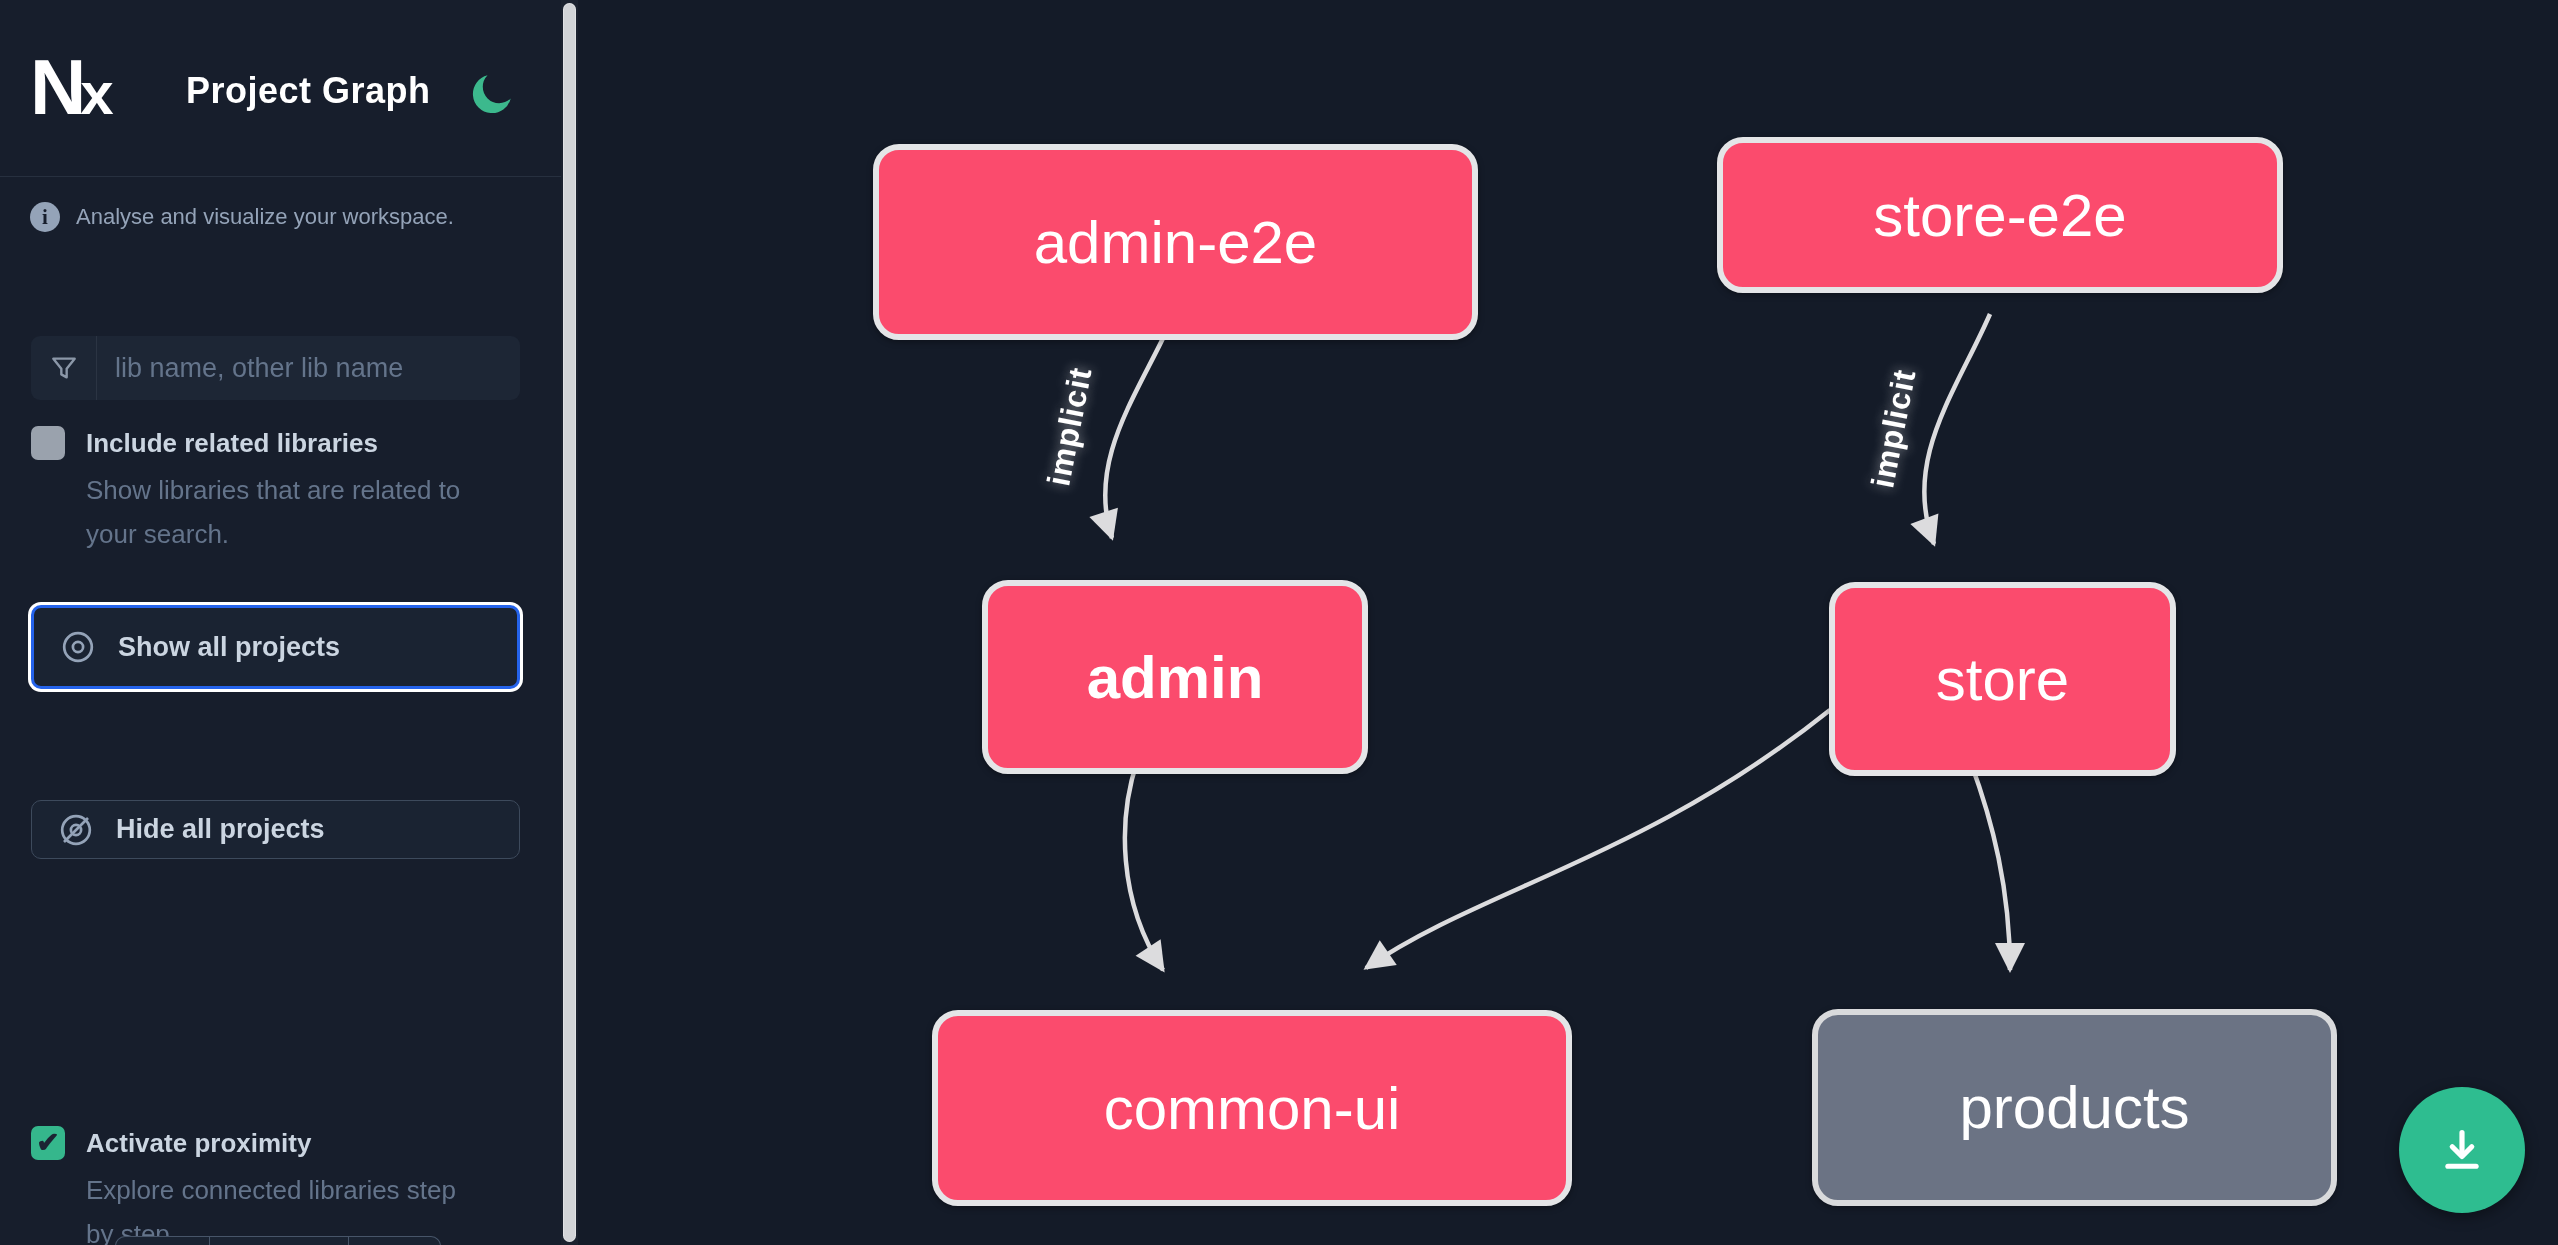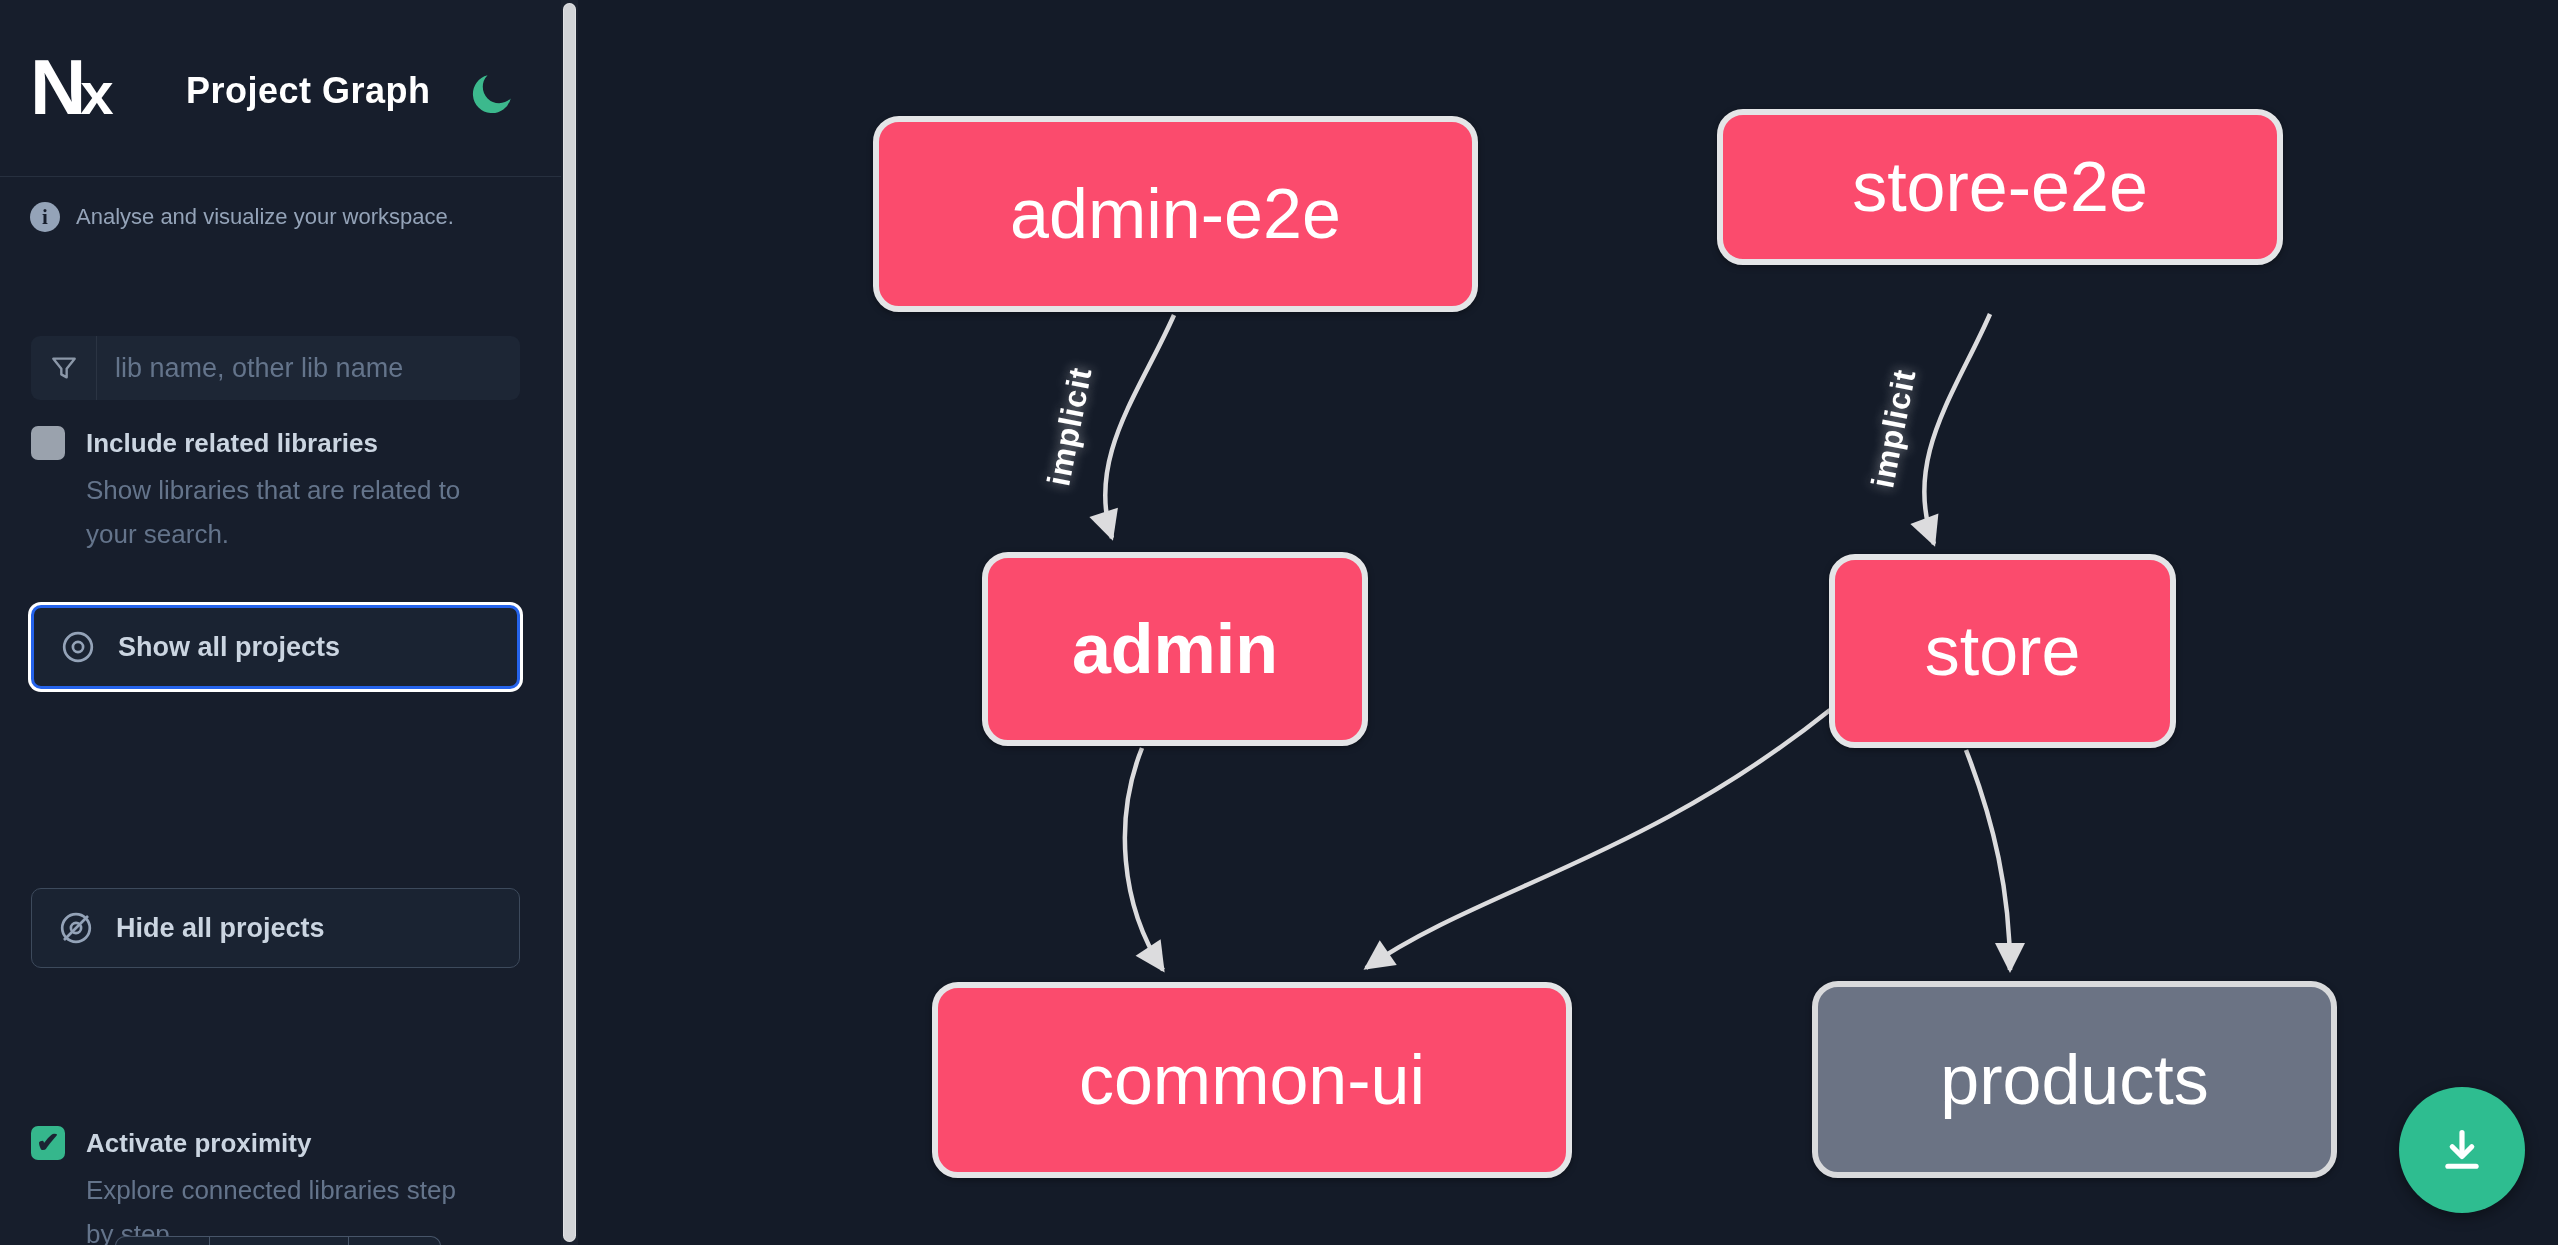--- a/index.html
+++ b/index.html
@@ -96,22 +96,23 @@
   .segmented-partial .seg { border-right:1px solid #475569; }
   .segmented-partial .seg:last-child { border-right:none; }
 
   
   .canvas { position:absolute; left:578px; top:0; right:0; bottom:0; background:#141b28; }
   .edges-svg { position:absolute; left:0; top:0; width:2558px; height:1245px; pointer-events:none; }
 
   .node {
     position:absolute; border-radius:26px; border:6px solid #e4e5e7;
     display:flex; align-items:center; justify-content:center;
-    color:#ffffff; font-size:70px; letter-spacing:0px; cursor:pointer;
+    color:#ffffff; font-size:60px; letter-spacing:0px; cursor:pointer;
     box-shadow:0 2px 6px rgba(0,0,0,.35);
+    margin-top:28px;
   }
   .node.affected { background:#fb4b6d; }
   .node.unaffected { background:#6b7384; border-color:#d9dadc; }
 
   .edge-label {
     position:absolute; font-size:32px; font-weight:700; color:#ffffff; letter-spacing:1px;
     text-shadow:
       0 0 12px rgba(255,255,255,.55),
       -3px 0 1px #141b28, 3px 0 1px #141b28, 0 -3px 1px #141b28, 0 3px 1px #141b28,
       -2px -2px 1px #141b28, 2px 2px 1px #141b28, -2px 2px 1px #141b28, 2px -2px 1px #141b28;
@@ -208,21 +209,21 @@
 
   <button class="sb-btn active" style="top:605px;">
     <svg class="btn-icon" viewBox="0 0 24 24" fill="none" stroke="#94a3b8" stroke-width="1.8">
       <circle cx="12" cy="12" r="9.2"></circle>
         <circle cx="12" cy="12" r="3.4"></circle>
     </svg>
     <span>Show all projects</span>
   </button>
 
 
-  <button class="sb-btn" style="top:888px; height:80px;">
+  <button class="sb-btn" style="top:800px; height:59px;">
     <svg class="btn-icon" viewBox="0 0 24 24" fill="none" stroke="#94a3b8" stroke-width="1.8">
       <circle cx="12" cy="12" r="9.2"></circle>
         <circle cx="12" cy="12" r="3.4"></circle>
         <line x1="4" y1="20" x2="20" y2="4"></line>
     </svg>
     <span>Hide all projects</span>
   </button>
 
 
   <div class="check-row" style="top:1124px;">

